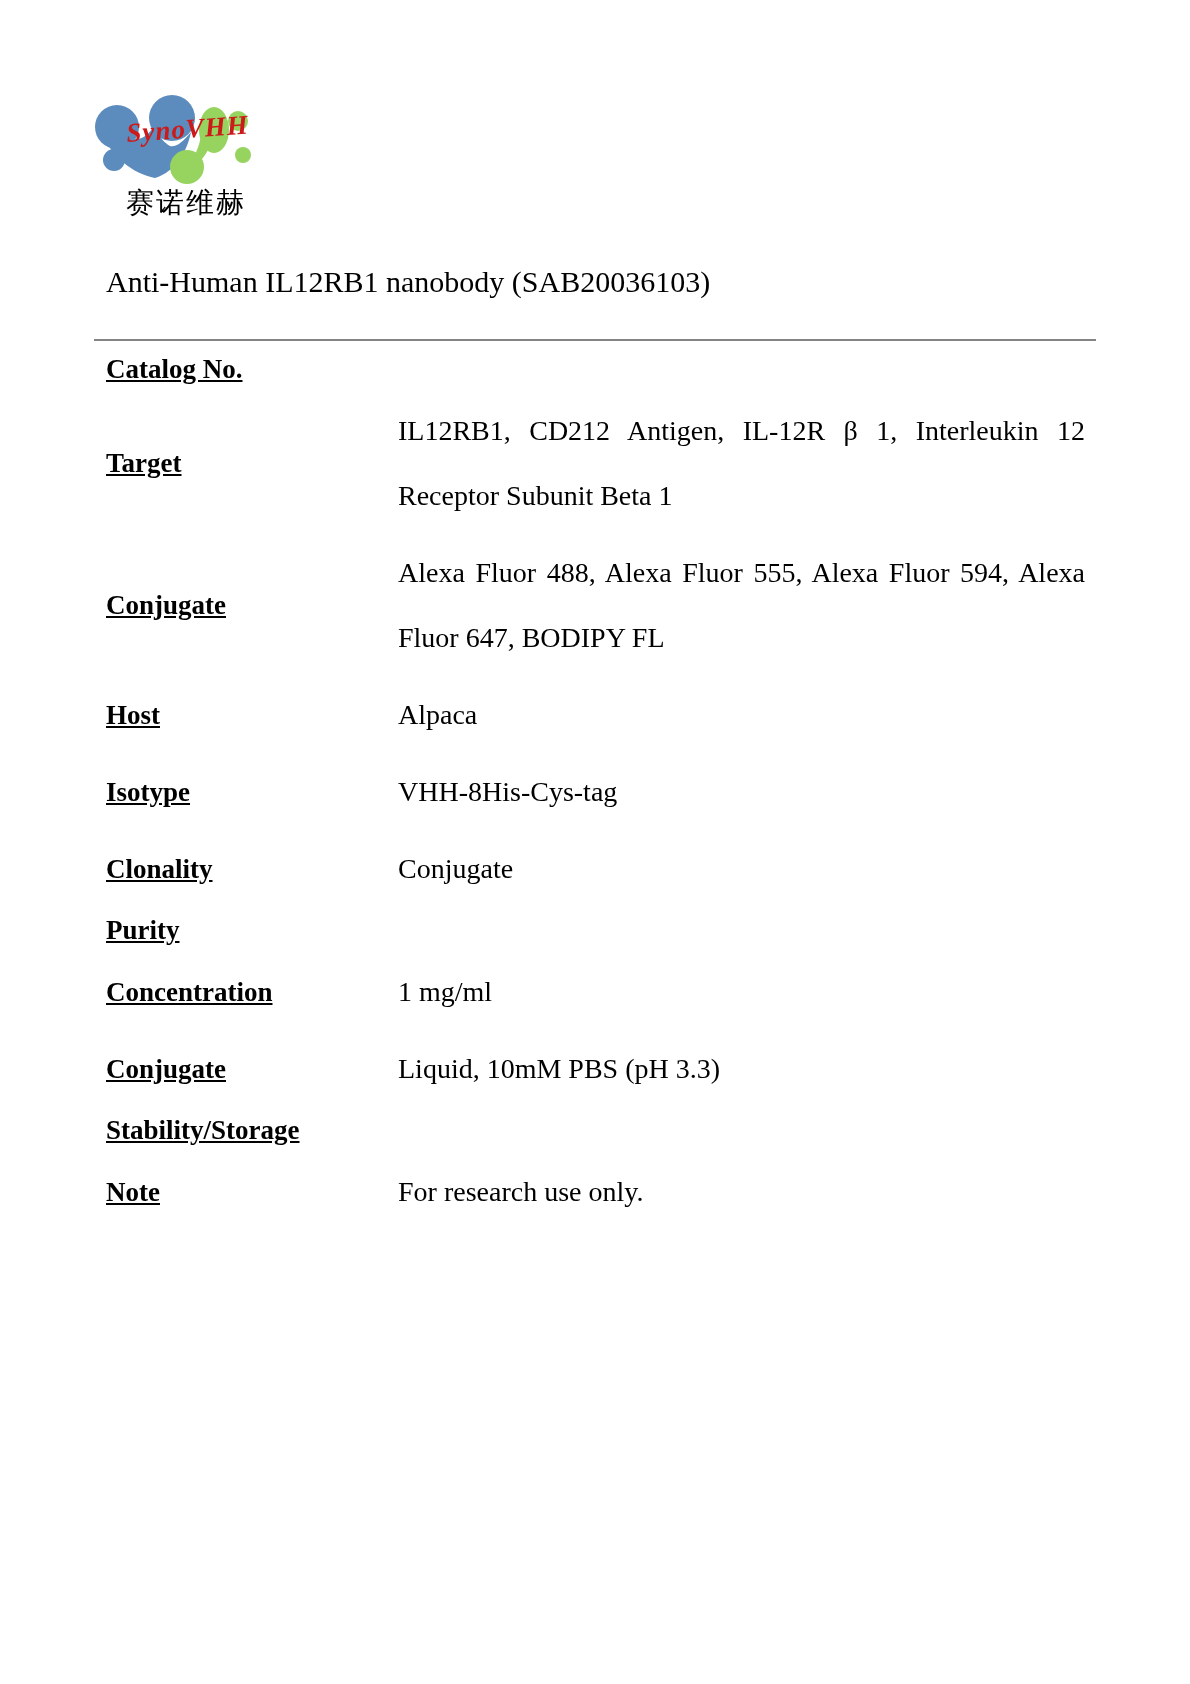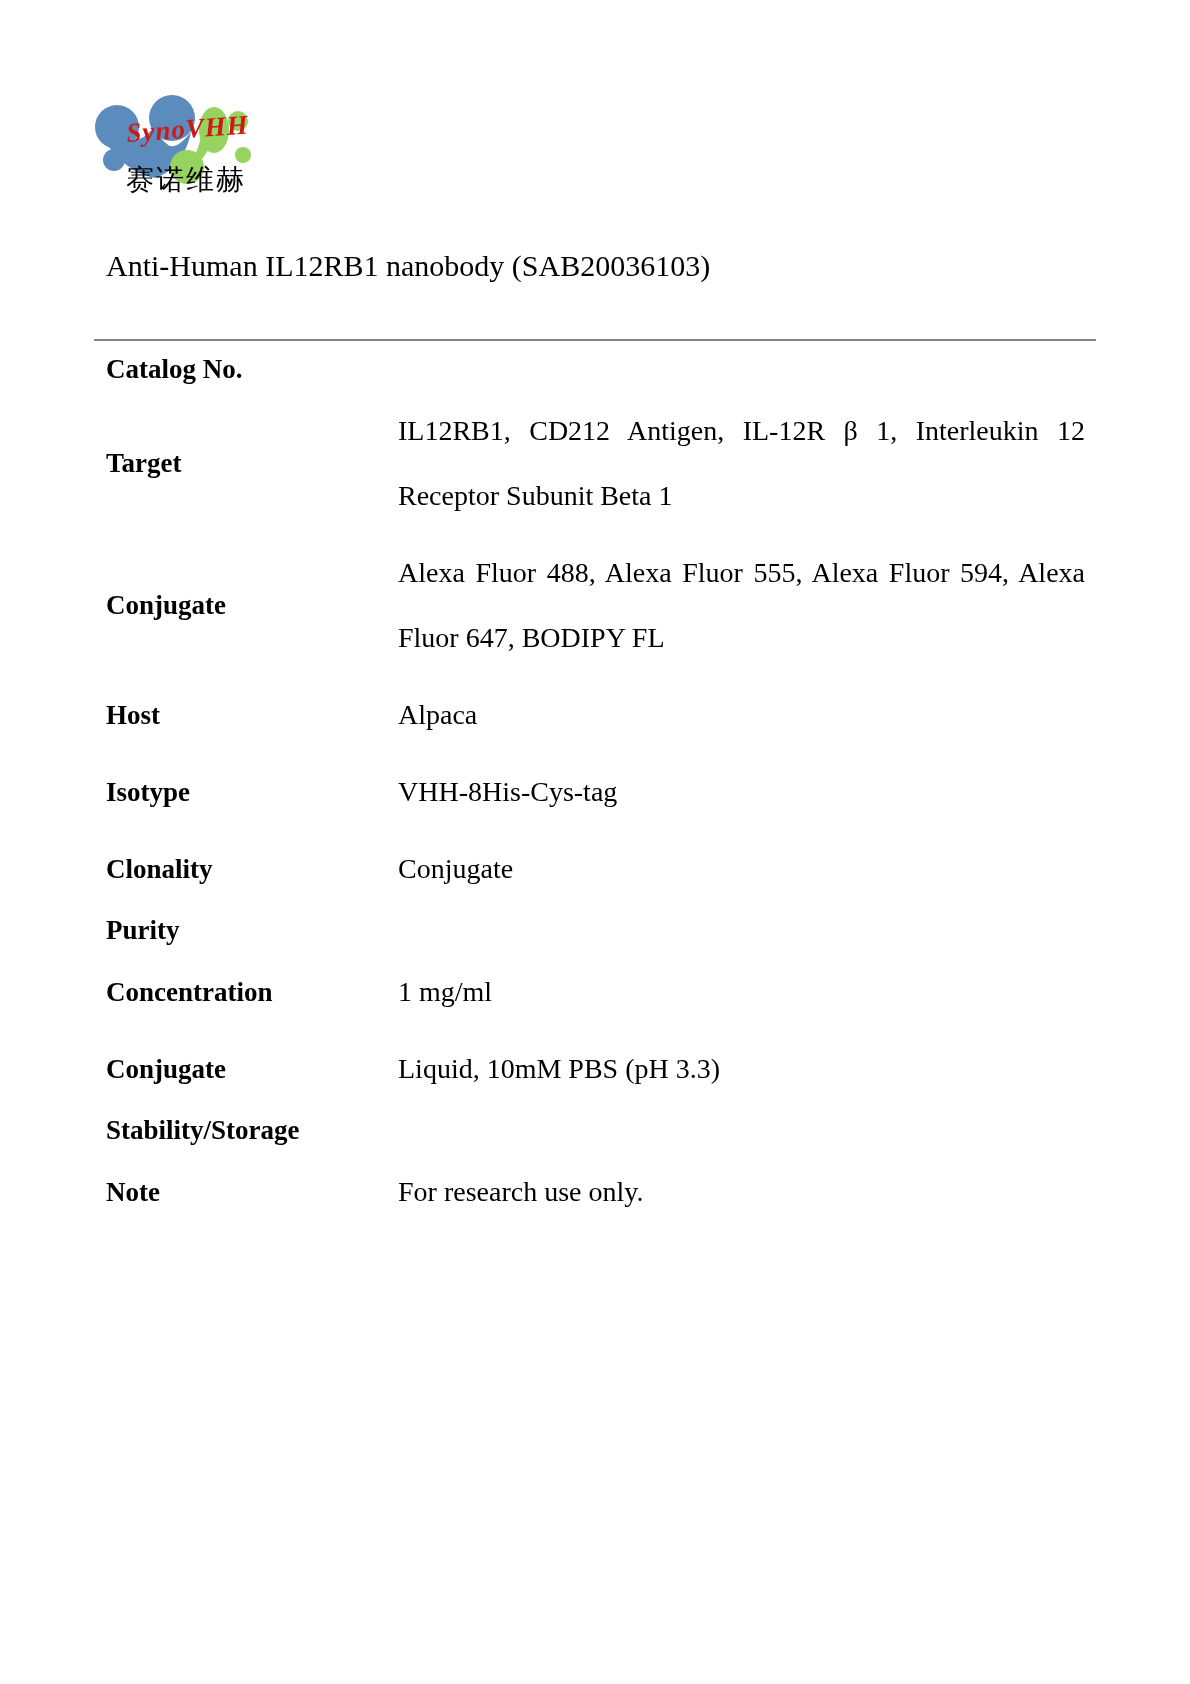--- a/index.html
+++ b/index.html
@@ -26,34 +26,34 @@
     position: absolute;
     left: 95px;
     top: 80px;
     width: 170px;
     height: 130px;
   }
   .logo svg { display: block; }
   .brand-cn {
     position: absolute;
     left: 126px;
-    top: 165px;
+    top: 188px;
     font-size: 28px;
     line-height: 30px;
     letter-spacing: 2px;
     font-family: "Liberation Serif", serif;
     color: #000000;
     white-space: nowrap;
   }
 
   
   .doc-title {
     position: absolute;
     left: 106px;
-    top: 248px;
+    top: 264px;
     width: 990px;
     font-size: 30px;
     line-height: 36px;
     font-weight: normal;
     margin: 0;
     white-space: nowrap;
   }
   .divider {
     position: absolute;
     left: 94px;
@@ -74,20 +74,21 @@
     display: flex;
     align-items: center;
     padding: 6px 0;
   }
   .lbl {
     flex: none;
     width: 292px;
     font-weight: bold;
     font-size: 27px;
     line-height: 34px;
+    text-decoration: underline;
   }
   .val {
     flex: 1;
     min-width: 0;
     font-size: 28px;
   }
   .vline {
     line-height: 65px;
   }
   .vline.stretch {

